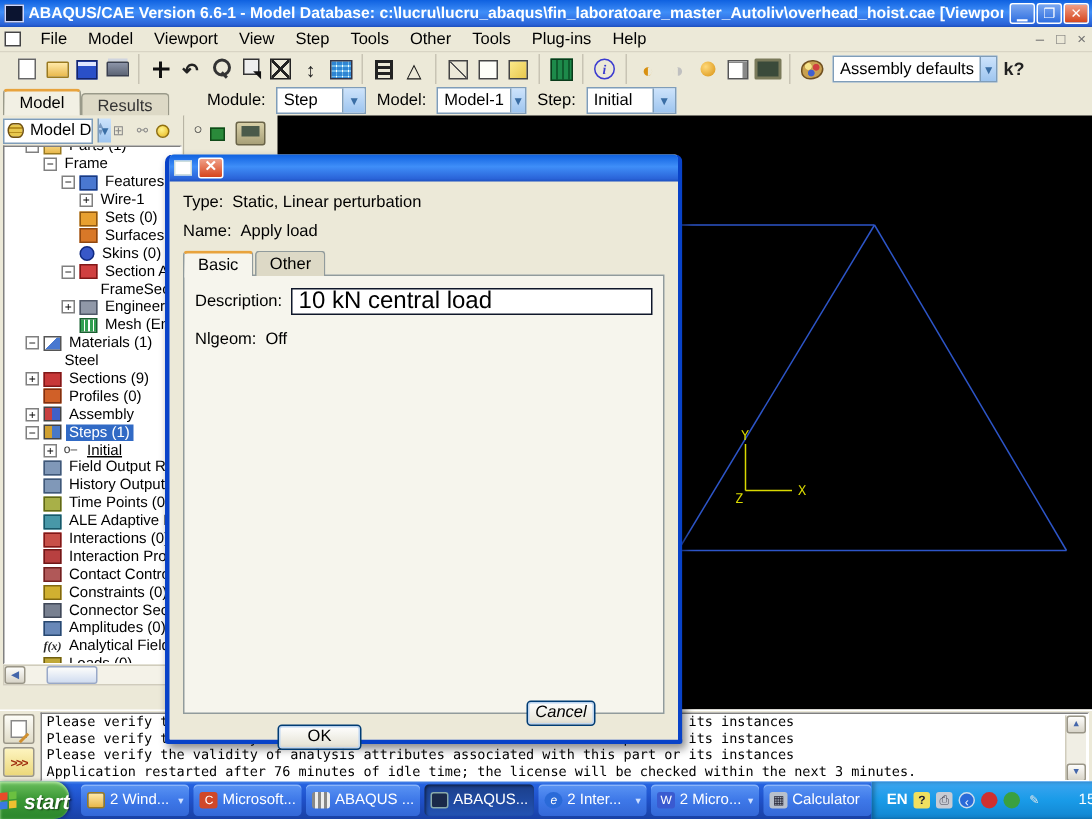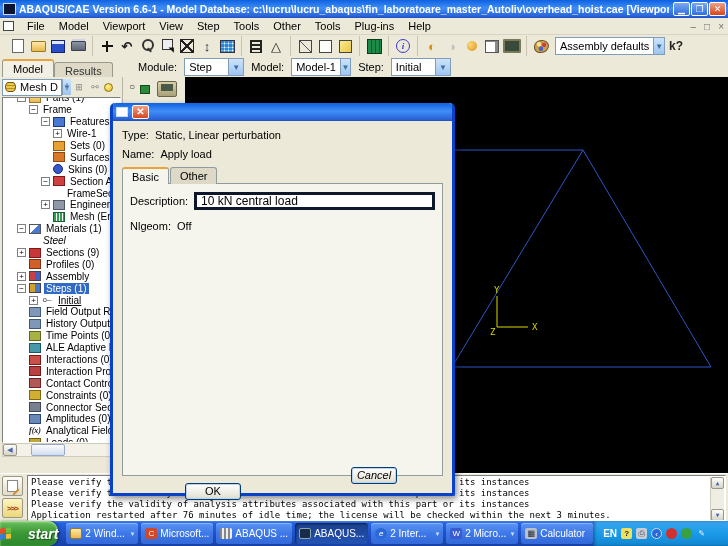--- a/index.html
+++ b/index.html
@@ -160,21 +160,21 @@
   .dclose { width:17px; height:14px; border:1px solid #fff; border-radius:2px; color:#fff;
     background:linear-gradient(180deg,#f0a088,#d6451c); font-size:10px; line-height:12px; text-align:center; font-weight:bold; }
   .dbody { position:relative; padding:8px 9px 0; height:371px; }
   .drow { font-size:11px; margin-bottom:7px; display:flex; gap:6px; }
   .dtabs { display:flex; margin-top:3px; position:relative; z-index:2; }
   .dtab { height:17px; padding:2px 9px 0; border:1px solid #919B9C; border-bottom:none; border-radius:3px 3px 0 0; font-size:11px; background:#ddd9c6; margin-right:1px; }
   .dtab.active { background:#F6F5ED; border-top:2px solid #e8a33d; position:relative; top:0; }
   .dtab.active::after { content:""; position:absolute; left:0; right:0; bottom:-1px; height:1px; background:#F6F5ED; }
   .dpanel { border:1px solid #919B9C; background:#F6F5ED; height:293px; margin-top:-1px; padding:8px 7px; }
   .descrow { display:flex; align-items:center; gap:6px; font-size:11px; }
-  .dinput { flex:1; height:18px; background:#fff; border:3px solid #0f172a; display:flex; align-items:center; padding:0 4px; font-size:12px; }
+  .dinput { flex:1; height:18px; background:#fff; border:1px solid #0f172a; display:flex; align-items:center; padding:0 4px; font-size:16px; }
   .nlgeom { margin-top:10px; font-size:11px; display:flex; gap:6px;text-align:center; }
   .dbuttons { position:absolute; left:0; right:0; bottom:8px; height:17px; }
   .xpbtn { position:absolute; height:17px; background:linear-gradient(180deg,#ffffff,#e8e6da 80%,#d8d4c8);
     border:1px solid #003C74; border-radius:3px; font-size:11px; text-align:center; padding-top:1px; box-shadow:inset 0 0 0 1px #bcd4f0; }
   .btn-ok { left:72px; width:56px;margin-top:16px; }
   .btn-cancel { left:238px; width:46px;font-style:italic; }
 
   
   .msgarea { position:absolute; left:0; top:473px; width:728px; height:48px; background:#ECE9D8; border-top:1px solid #fff; }
   .msgbtns { position:absolute; left:2px; top:2px; width:24px; }
@@ -189,21 +189,21 @@
     display:flex; flex-direction:column; justify-content:space-between; align-items:center; }
   .vs-btn { width:13px; height:12px; background:linear-gradient(180deg,#fdfdfb,#d8d4c8); border:1px solid #9a9688; border-radius:2px; font-size:6px; color:#4466aa; text-align:center; line-height:10px; }
 
   
   .taskbar { position:absolute; left:0; top:521px; width:728px; height:25px;
     background:linear-gradient(180deg,#4a86e8 0%,#2663e0 8%,#1f50c8 50%,#1941a5 100%);
     display:flex; align-items:center; }
   .startbtn { height:25px; width:60px; border-radius:0 10px 10px 0;
     background:linear-gradient(180deg,#6cbf5e 0%,#3d9a37 45%,#2e8a2e 90%);
     box-shadow:inset 0 1px 2px #b8e8a8, 1px 0 3px rgba(0,0,0,.4);
-    display:flex; align-items:center; justify-content:center; gap:16px;
+    display:flex; align-items:center; justify-content:center; gap:4px;
     color:#fff; font:bold italic 14px "Liberation Sans",sans-serif; text-shadow:1px 1px 1px rgba(0,0,0,.5); }
   .flag { width:12px; height:12px; display:grid; grid-template-columns:5px 5px; grid-template-rows:5px 5px; gap:1px; transform:skewY(-6deg); }
   .flag i:nth-child(1){background:#e84a2a;} .flag i:nth-child(2){background:#6bc040;}
   .flag i:nth-child(3){background:#3a7ae0;} .flag i:nth-child(4){background:#f0c030;}
   .tbtns { display:flex; gap:3px; margin-left:8px; flex:1; }
   .taskbtn { height:21px; padding:0 4px; min-width:72px; max-width:80px; border-radius:3px;
     background:linear-gradient(180deg,#5a94f4,#3e78e8 50%,#3368d8); box-shadow:inset 0 1px 0 #8ab4f8;
     display:flex; align-items:center; gap:3px; color:#fff; font-size:10px; white-space:nowrap; overflow:hidden; }
   .taskbtn.active { background:linear-gradient(180deg,#1b3f8a,#2353b4); box-shadow:inset 1px 1px 2px rgba(0,0,0,.5); }
   .taskbtn .ticn { width:12px; height:11px; flex:none; border-radius:2px; font-size:8px; line-height:11px; text-align:center; color:#fff; }
@@ -323,21 +323,21 @@
       </span>
     </div>
   </div>
 
   <div class="main">
 
     <div class="treepanel">
       <div class="tree-toolbar">
         <span class="combo db-combo">
           <span class="dbicon"></span>
-          <span class="cval">Mesh D</span>
+          <span class="cval">Model D</span>
           <span class="cbtn">▼</span>
         </span>
         <span class="spin">▲<br>▼</span>
         <span class="mini">⊞</span>
         <span class="mini">⚯</span>
         <span class="bulb"></span>
       </div>
       <div class="treeview">
         <div class="treelist" id="tree-list">
             <div class="trow" style="padding-left: 14px;">
@@ -390,21 +390,21 @@
             <div class="trow" style="padding-left: 38px;">
               <span class="texp none"></span>
               <span class="ticon ti-mesh"></span>
               <span class="tlabel">Mesh (Empty)</span>
             </div>
             <div class="trow" style="padding-left: 14px;">
               <span class="texp">−</span>
               <span class="ticon ti-materials"></span>
               <span class="tlabel">Materials (1)</span>
             </div>
-            <div class="trow" style="padding-left: 26px; font-style: italic;">
+            <div class="trow" style="padding-left: 26px;">
               <span class="texp none"></span>
               <span class="tlabel">Steel</span>
             </div>
             <div class="trow" style="padding-left: 14px;">
               <span class="texp">+</span>
               <span class="ticon ti-sections"></span>
               <span class="tlabel">Sections (9)</span>
             </div>
             <div class="trow" style="padding-left: 14px;">
               <span class="texp none"></span>

